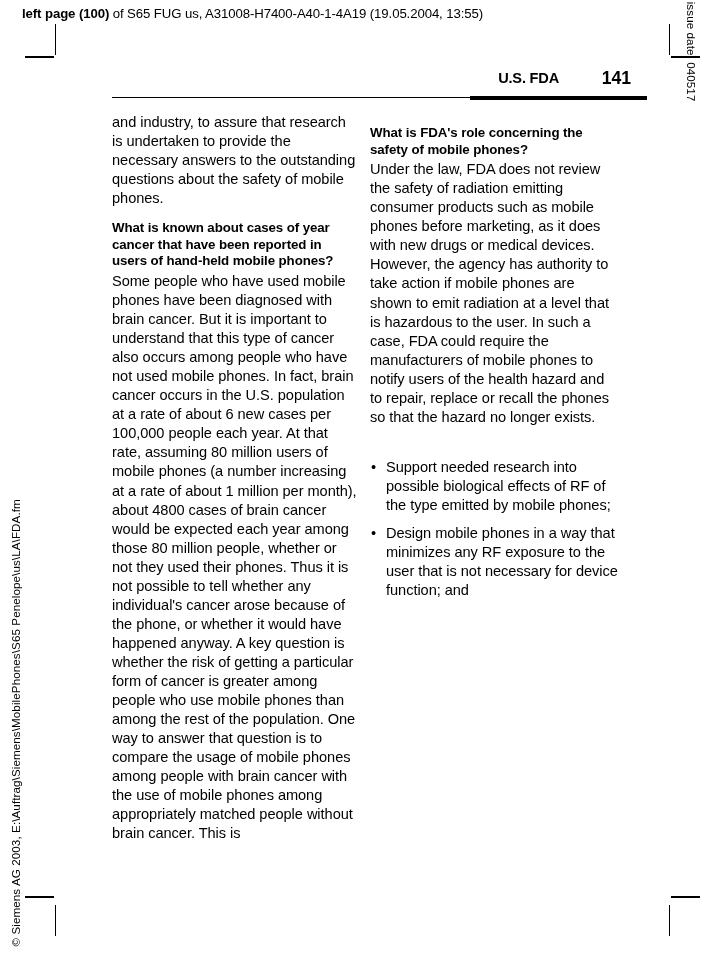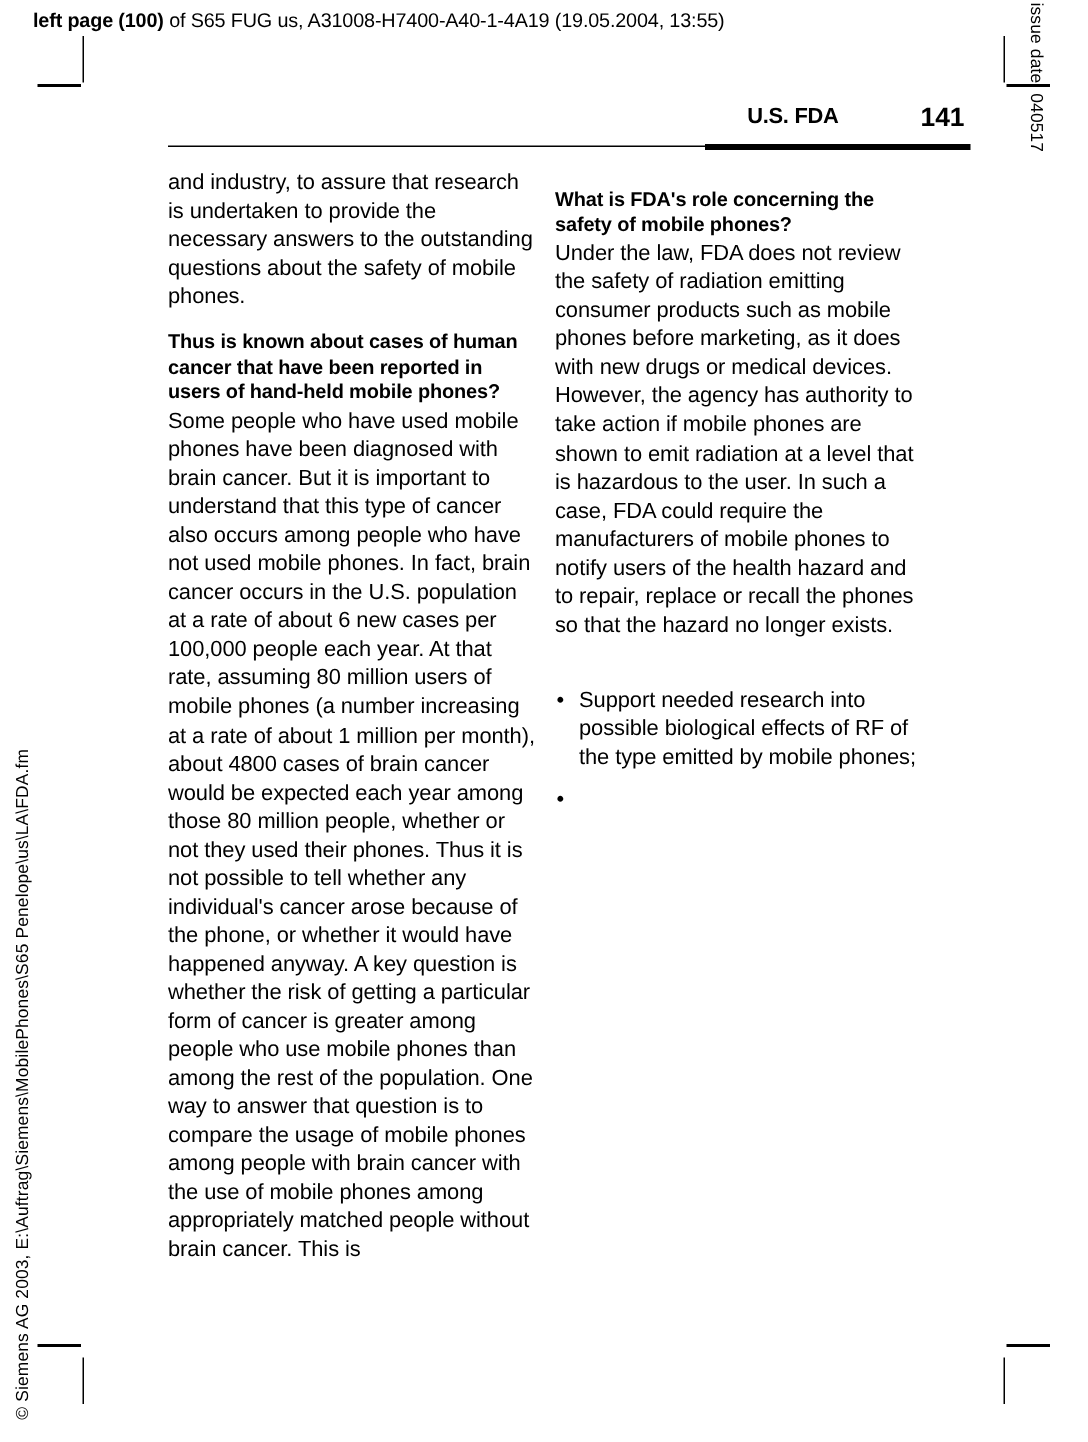--- a/index.html
+++ b/index.html
@@ -74,21 +74,21 @@
   .running-head .rh-title {
     position: absolute;
     right: 88px;
     top: 0;
     font-size: 14.6px;
     font-weight: bold;
     letter-spacing: -0.2px;
   }
   .running-head .rh-page {
     position: absolute;
-    right: 4px;
+    right: 16px;
     top: -2px;
     font-size: 17.6px;
     font-weight: bold;
   }
 
   .rule {
     position: relative;
     height: 4px;
     margin-top: 2px;
   }
@@ -188,33 +188,34 @@
 
   <div class="rule">
     <div class="rule-thin"></div>
     <div class="rule-thick"></div>
   </div>
 
   <div class="columns">
 
     <div class="col col-left">
       <p class="body">and industry, to assure that research is undertaken to provide the necessary answers to the outstanding questions about the safety of mobile phones.</p>
-      <h4 class="qhead first-head">Thus is known about cases of human cancer that have been reported in users of hand-held mobile phones?</h4>
+      <h4 class="qhead first-head">What is known about cases of year cancer that have been reported in users of hand-held mobile phones?</h4>
       <p class="body after-head">Some people who have used mobile phones have been diagnosed with brain cancer. But it is important to understand that this type of cancer also occurs among people who have not used mobile phones. In fact, brain cancer occurs in the U.S. population at a rate of about 6 new cases per 100,000 people each year. At that rate, assuming 80 million users of mobile phones (a number increasing at a rate of about 1 million per month), about 4800 cases of brain cancer would be expected each year among those 80 million people, whether or not they used their phones. Thus it is not possible to tell whether any individual's cancer arose because of the phone, or whether it would have happened anyway. A key question is whether the risk of getting a particular form of cancer is greater among people who use mobile phones than among the rest of the population. One way to answer that question is to compare the usage of mobile phones among people with brain cancer with the use of mobile phones among appropriately matched people without brain cancer. This is</p>
     </div>
 
     <div class="col col-right">
       <h4 class="qhead first-head">What is FDA's role concerning the safety of mobile phones?</h4>
       <p class="body after-head">Under the law, FDA does not review the safety of radiation emitting consumer products such as mobile phones before marketing, as it does with new drugs or medical devices. However, the agency has authority to take action if mobile phones are shown to emit radiation at a level that is hazardous to the user. In such a case, FDA could require the manufacturers of mobile phones to notify users of the health hazard and to repair, replace or recall the phones so that the hazard no longer exists.</p>
       <div class="spacer-para"></div>
       <ul class="bullets">
         <li>
           <span class="bullet-dot">•</span>
           <span>Support needed research into possible biological effects of RF of the type emitted by mobile phones;</span>
         </li>
         <li>
           <span class="bullet-dot">•</span>
+          <span>Design mobile phones in a way that minimizes any RF exposure to the user that is not necessary for device function; and</span>
         </li>
       </ul>
     </div>
 
   </div>
 </div>
 
 </body></html>

